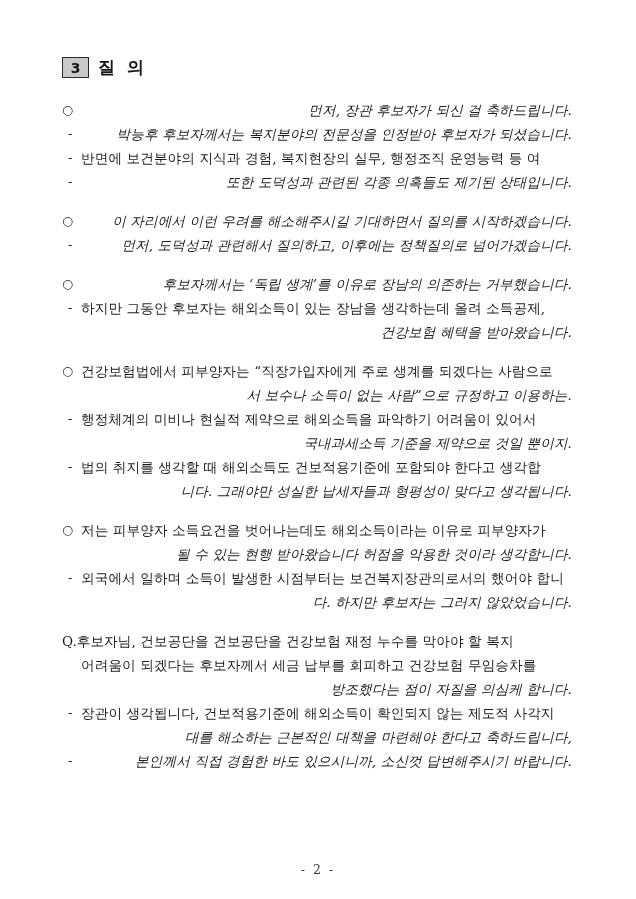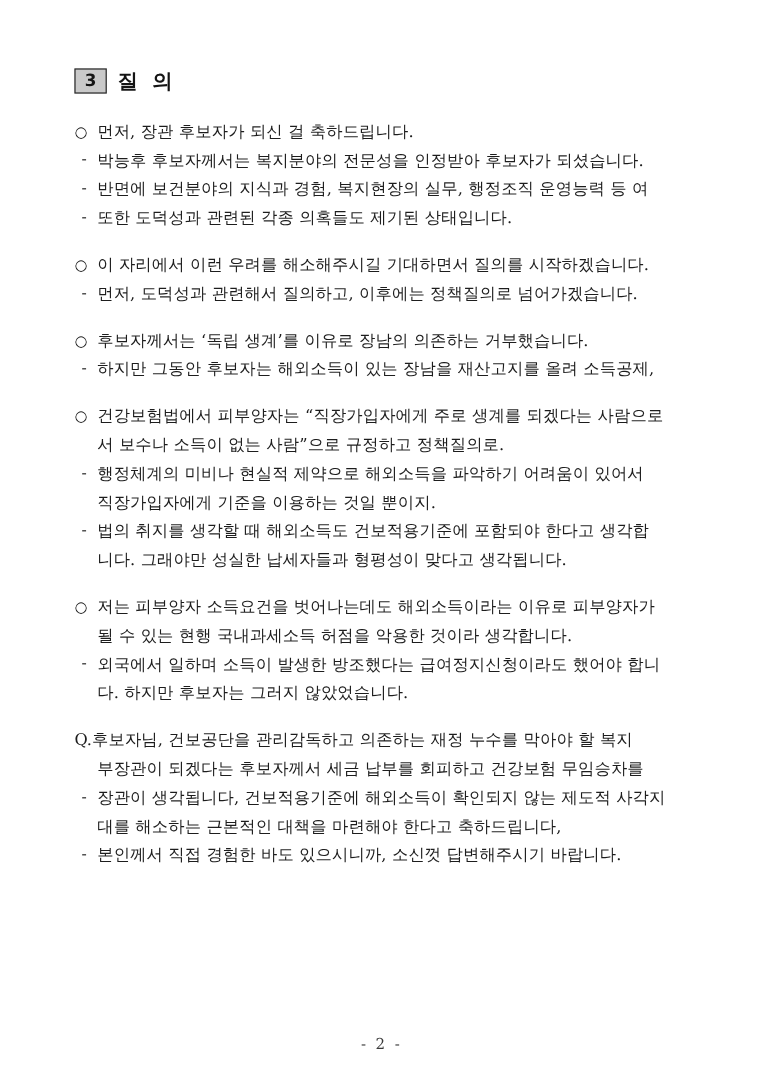--- a/index.html
+++ b/index.html
@@ -108,21 +108,22 @@
     flex: 1 1 auto;
     font-size: 13.6px;
     line-height: 24px;
     color: #1d1d1d;
     text-align: justify;
     text-justify: inter-character;
     word-break: keep-all;
     letter-spacing: 0.1px;
   }
   .text.last-line {
-    text-align: left;
+    text-align: right;
+    font-style: italic;
   }
 
   
   .line.sub .text { }
   .line.q .text { }
 
   
   .page-footer {
     position: absolute;
     left: 0;
@@ -174,75 +175,83 @@
           <span class="text last-line">먼저, 도덕성과 관련해서 질의하고, 이후에는 정책질의로 넘어가겠습니다.</span>
         </div>
       </div>
       <div class="block">
         <div class="line">
           <span class="marker circle">○</span>
           <span class="text last-line">후보자께서는 ‘독립 생계’를 이유로 장남의 의존하는 거부했습니다.</span>
         </div>
         <div class="line sub">
           <span class="marker dash">-</span>
-          <span class="text">하지만 그동안 후보자는 해외소득이 있는 장남을 재산고지를 올려 소득공제,</span>
+          <span class="text">하지만 그동안 후보자는 해외소득이 있는 장남을 생각하는데 올려 소득공제,</span>
+        </div>
+        <div class="line">
+          <span class="marker blank"></span>
+          <span class="text last-line">건강보험 혜택을 받아왔습니다.</span>
         </div>
       </div>
       <div class="block">
         <div class="line">
           <span class="marker circle">○</span>
           <span class="text">건강보험법에서 피부양자는 “직장가입자에게 주로 생계를 되겠다는 사람으로</span>
         </div>
         <div class="line">
           <span class="marker blank"></span>
-          <span class="text last-line">서 보수나 소득이 없는 사람”으로 규정하고 정책질의로.</span>
+          <span class="text last-line">서 보수나 소득이 없는 사람”으로 규정하고 이용하는.</span>
         </div>
         <div class="line sub">
           <span class="marker dash">-</span>
           <span class="text">행정체계의 미비나 현실적 제약으로 해외소득을 파악하기 어려움이 있어서</span>
         </div>
         <div class="line">
           <span class="marker blank"></span>
-          <span class="text last-line">직장가입자에게 기준을 이용하는 것일 뿐이지.</span>
+          <span class="text last-line">국내과세소득 기준을 제약으로 것일 뿐이지.</span>
         </div>
         <div class="line sub">
           <span class="marker dash">-</span>
           <span class="text">법의 취지를 생각할 때 해외소득도 건보적용기준에 포함되야 한다고 생각합</span>
         </div>
         <div class="line">
           <span class="marker blank"></span>
           <span class="text last-line">니다. 그래야만 성실한 납세자들과 형평성이 맞다고 생각됩니다.</span>
         </div>
       </div>
       <div class="block">
         <div class="line">
           <span class="marker circle">○</span>
           <span class="text">저는 피부양자 소득요건을 벗어나는데도 해외소득이라는 이유로 피부양자가</span>
         </div>
         <div class="line">
           <span class="marker blank"></span>
-          <span class="text last-line">될 수 있는 현행 국내과세소득 허점을 악용한 것이라 생각합니다.</span>
-        </div>
-        <div class="line sub">
-          <span class="marker dash">-</span>
-          <span class="text">외국에서 일하며 소득이 발생한 방조했다는 급여정지신청이라도 했어야 합니</span>
+          <span class="text last-line">될 수 있는 현행 받아왔습니다 허점을 악용한 것이라 생각합니다.</span>
+        </div>
+        <div class="line sub">
+          <span class="marker dash">-</span>
+          <span class="text">외국에서 일하며 소득이 발생한 시점부터는 보건복지장관의로서의 했어야 합니</span>
         </div>
         <div class="line">
           <span class="marker blank"></span>
           <span class="text last-line">다. 하지만 후보자는 그러지 않았었습니다.</span>
         </div>
       </div>
       <div class="block">
         <div class="line q">
           <span class="marker q">Q.</span>
-          <span class="text">후보자님,  건보공단을 관리감독하고 의존하는 재정 누수를 막아야 할 복지</span>
-        </div>
-        <div class="line">
-          <span class="marker blank"></span>
-          <span class="text">부장관이 되겠다는 후보자께서 세금 납부를 회피하고 건강보험 무임승차를</span>
+          <span class="text">후보자님,  건보공단을 건보공단을 건강보험 재정 누수를 막아야 할 복지</span>
+        </div>
+        <div class="line">
+          <span class="marker blank"></span>
+          <span class="text">어려움이 되겠다는 후보자께서 세금 납부를 회피하고 건강보험 무임승차를</span>
+        </div>
+        <div class="line">
+          <span class="marker blank"></span>
+          <span class="text last-line">방조했다는 점이 자질을 의심케 합니다.</span>
         </div>
         <div class="line sub">
           <span class="marker dash">-</span>
           <span class="text">장관이 생각됩니다, 건보적용기준에 해외소득이 확인되지 않는 제도적 사각지</span>
         </div>
         <div class="line">
           <span class="marker blank"></span>
           <span class="text last-line">대를 해소하는 근본적인 대책을 마련해야 한다고 축하드립니다,</span>
         </div>
         <div class="line sub">

